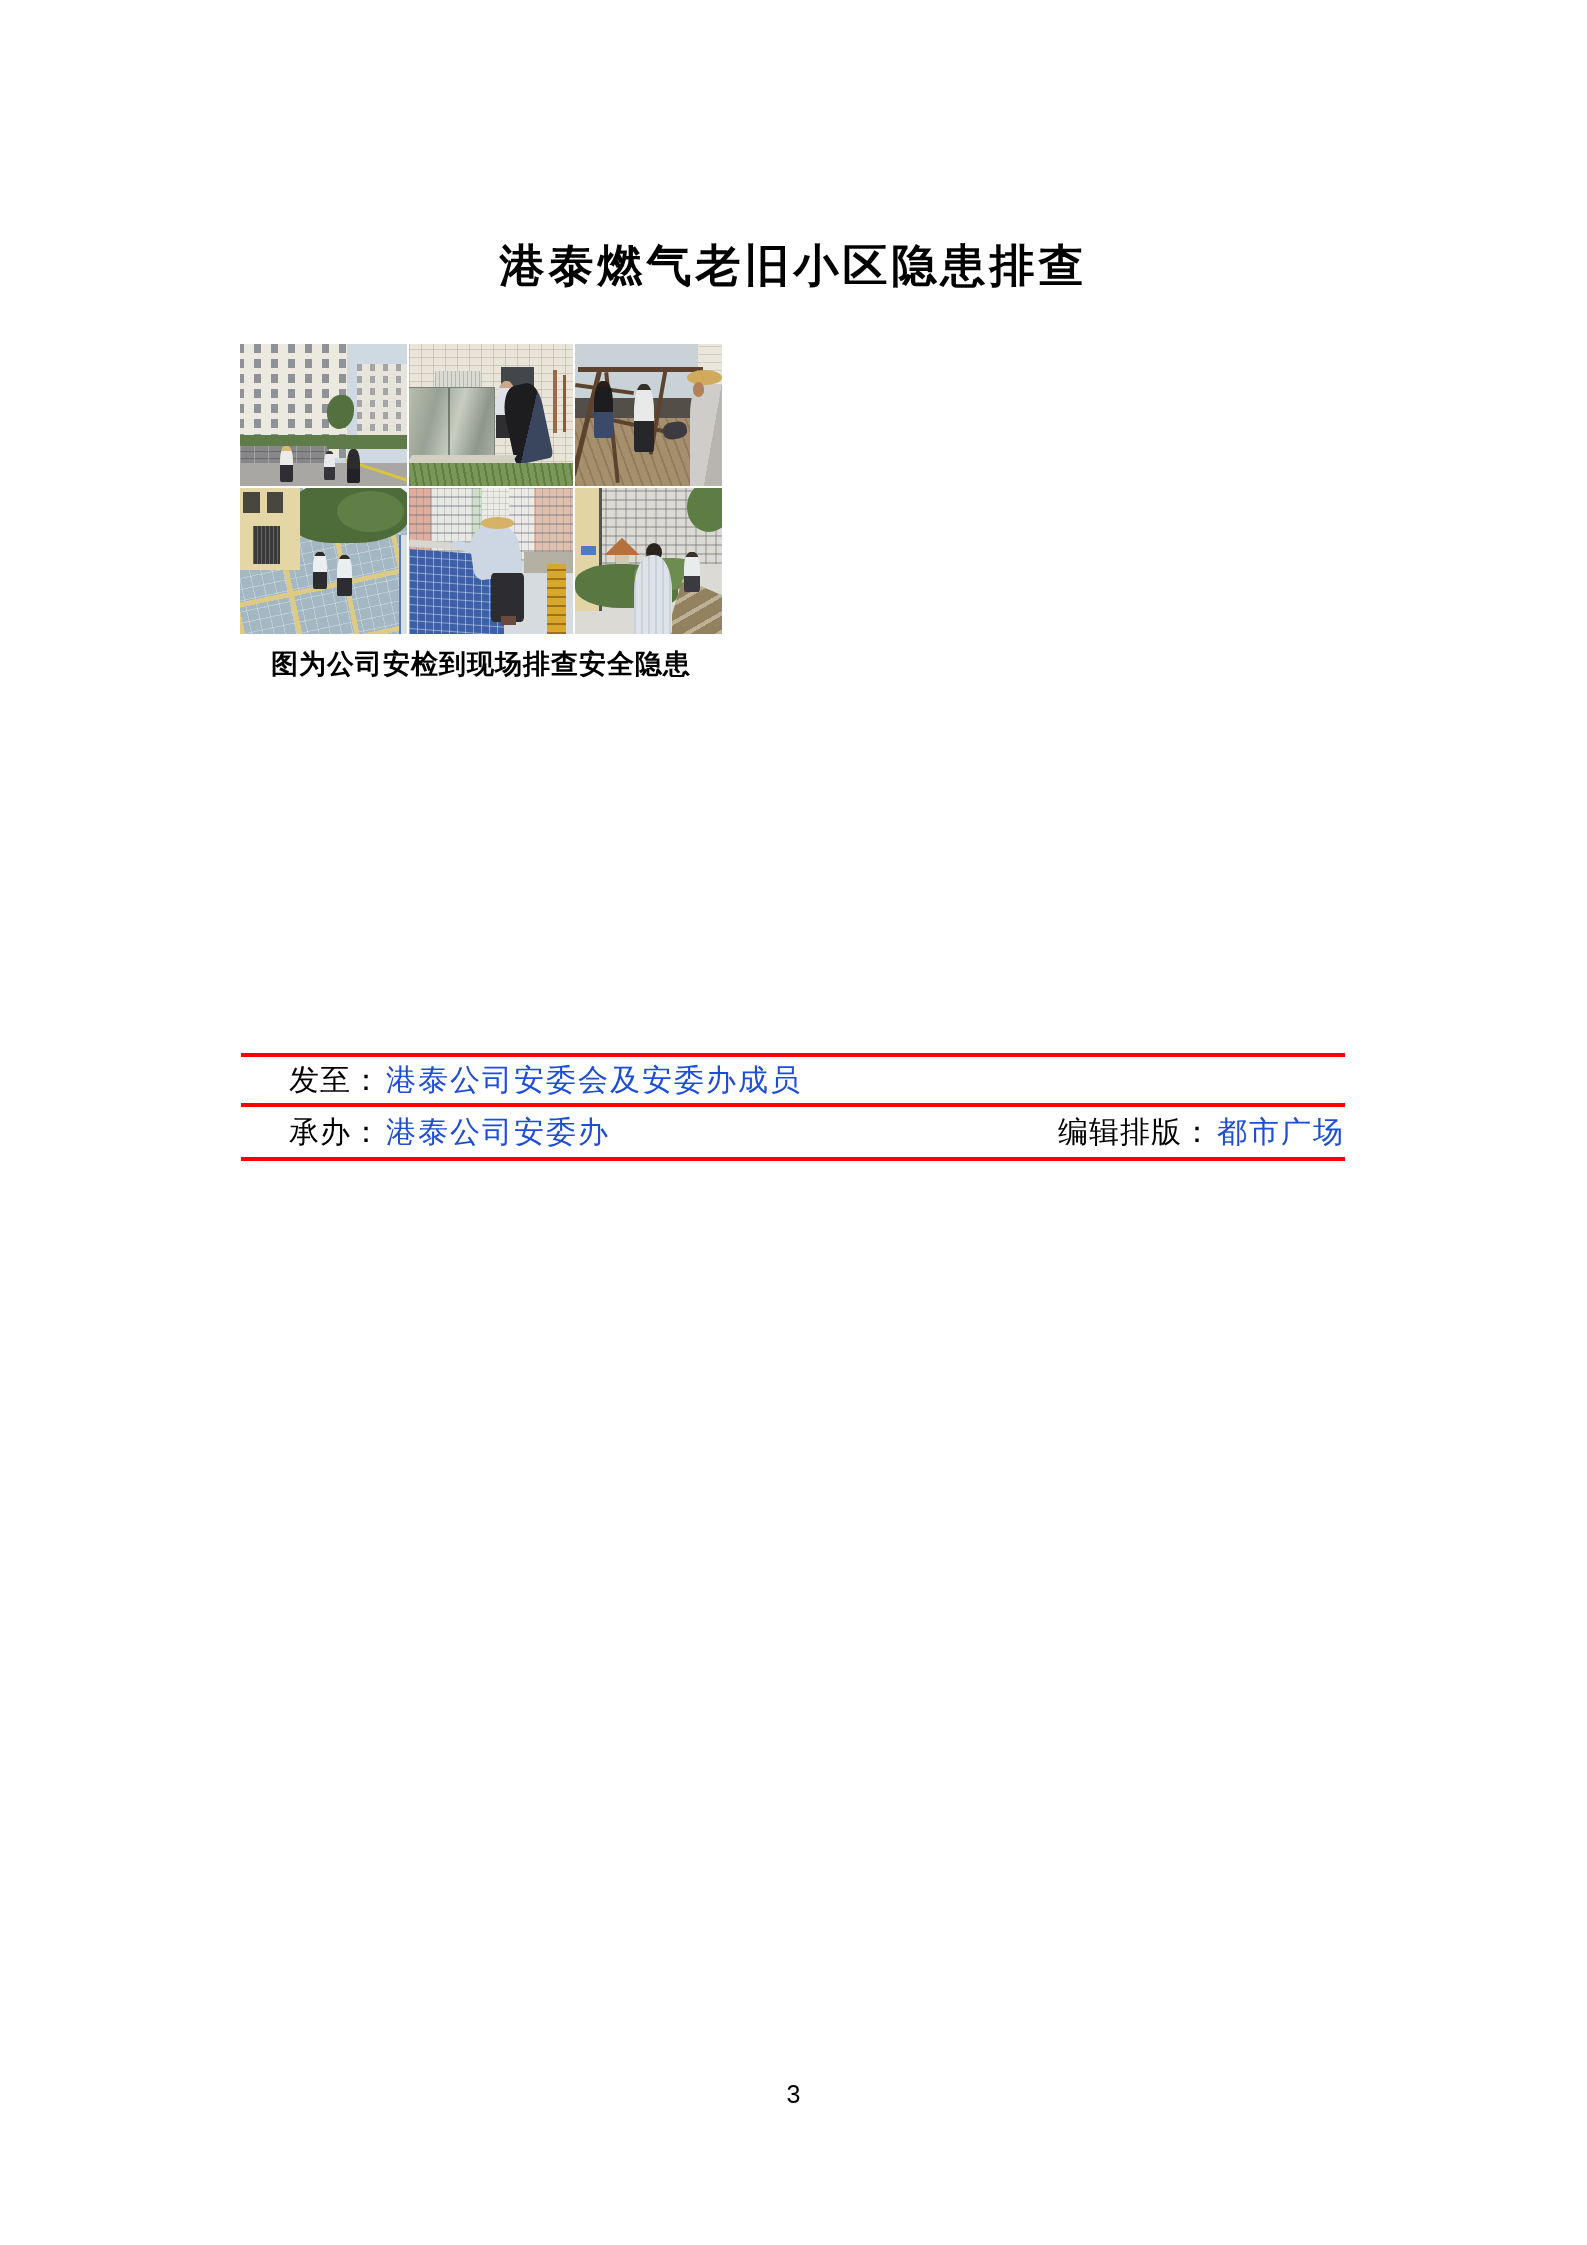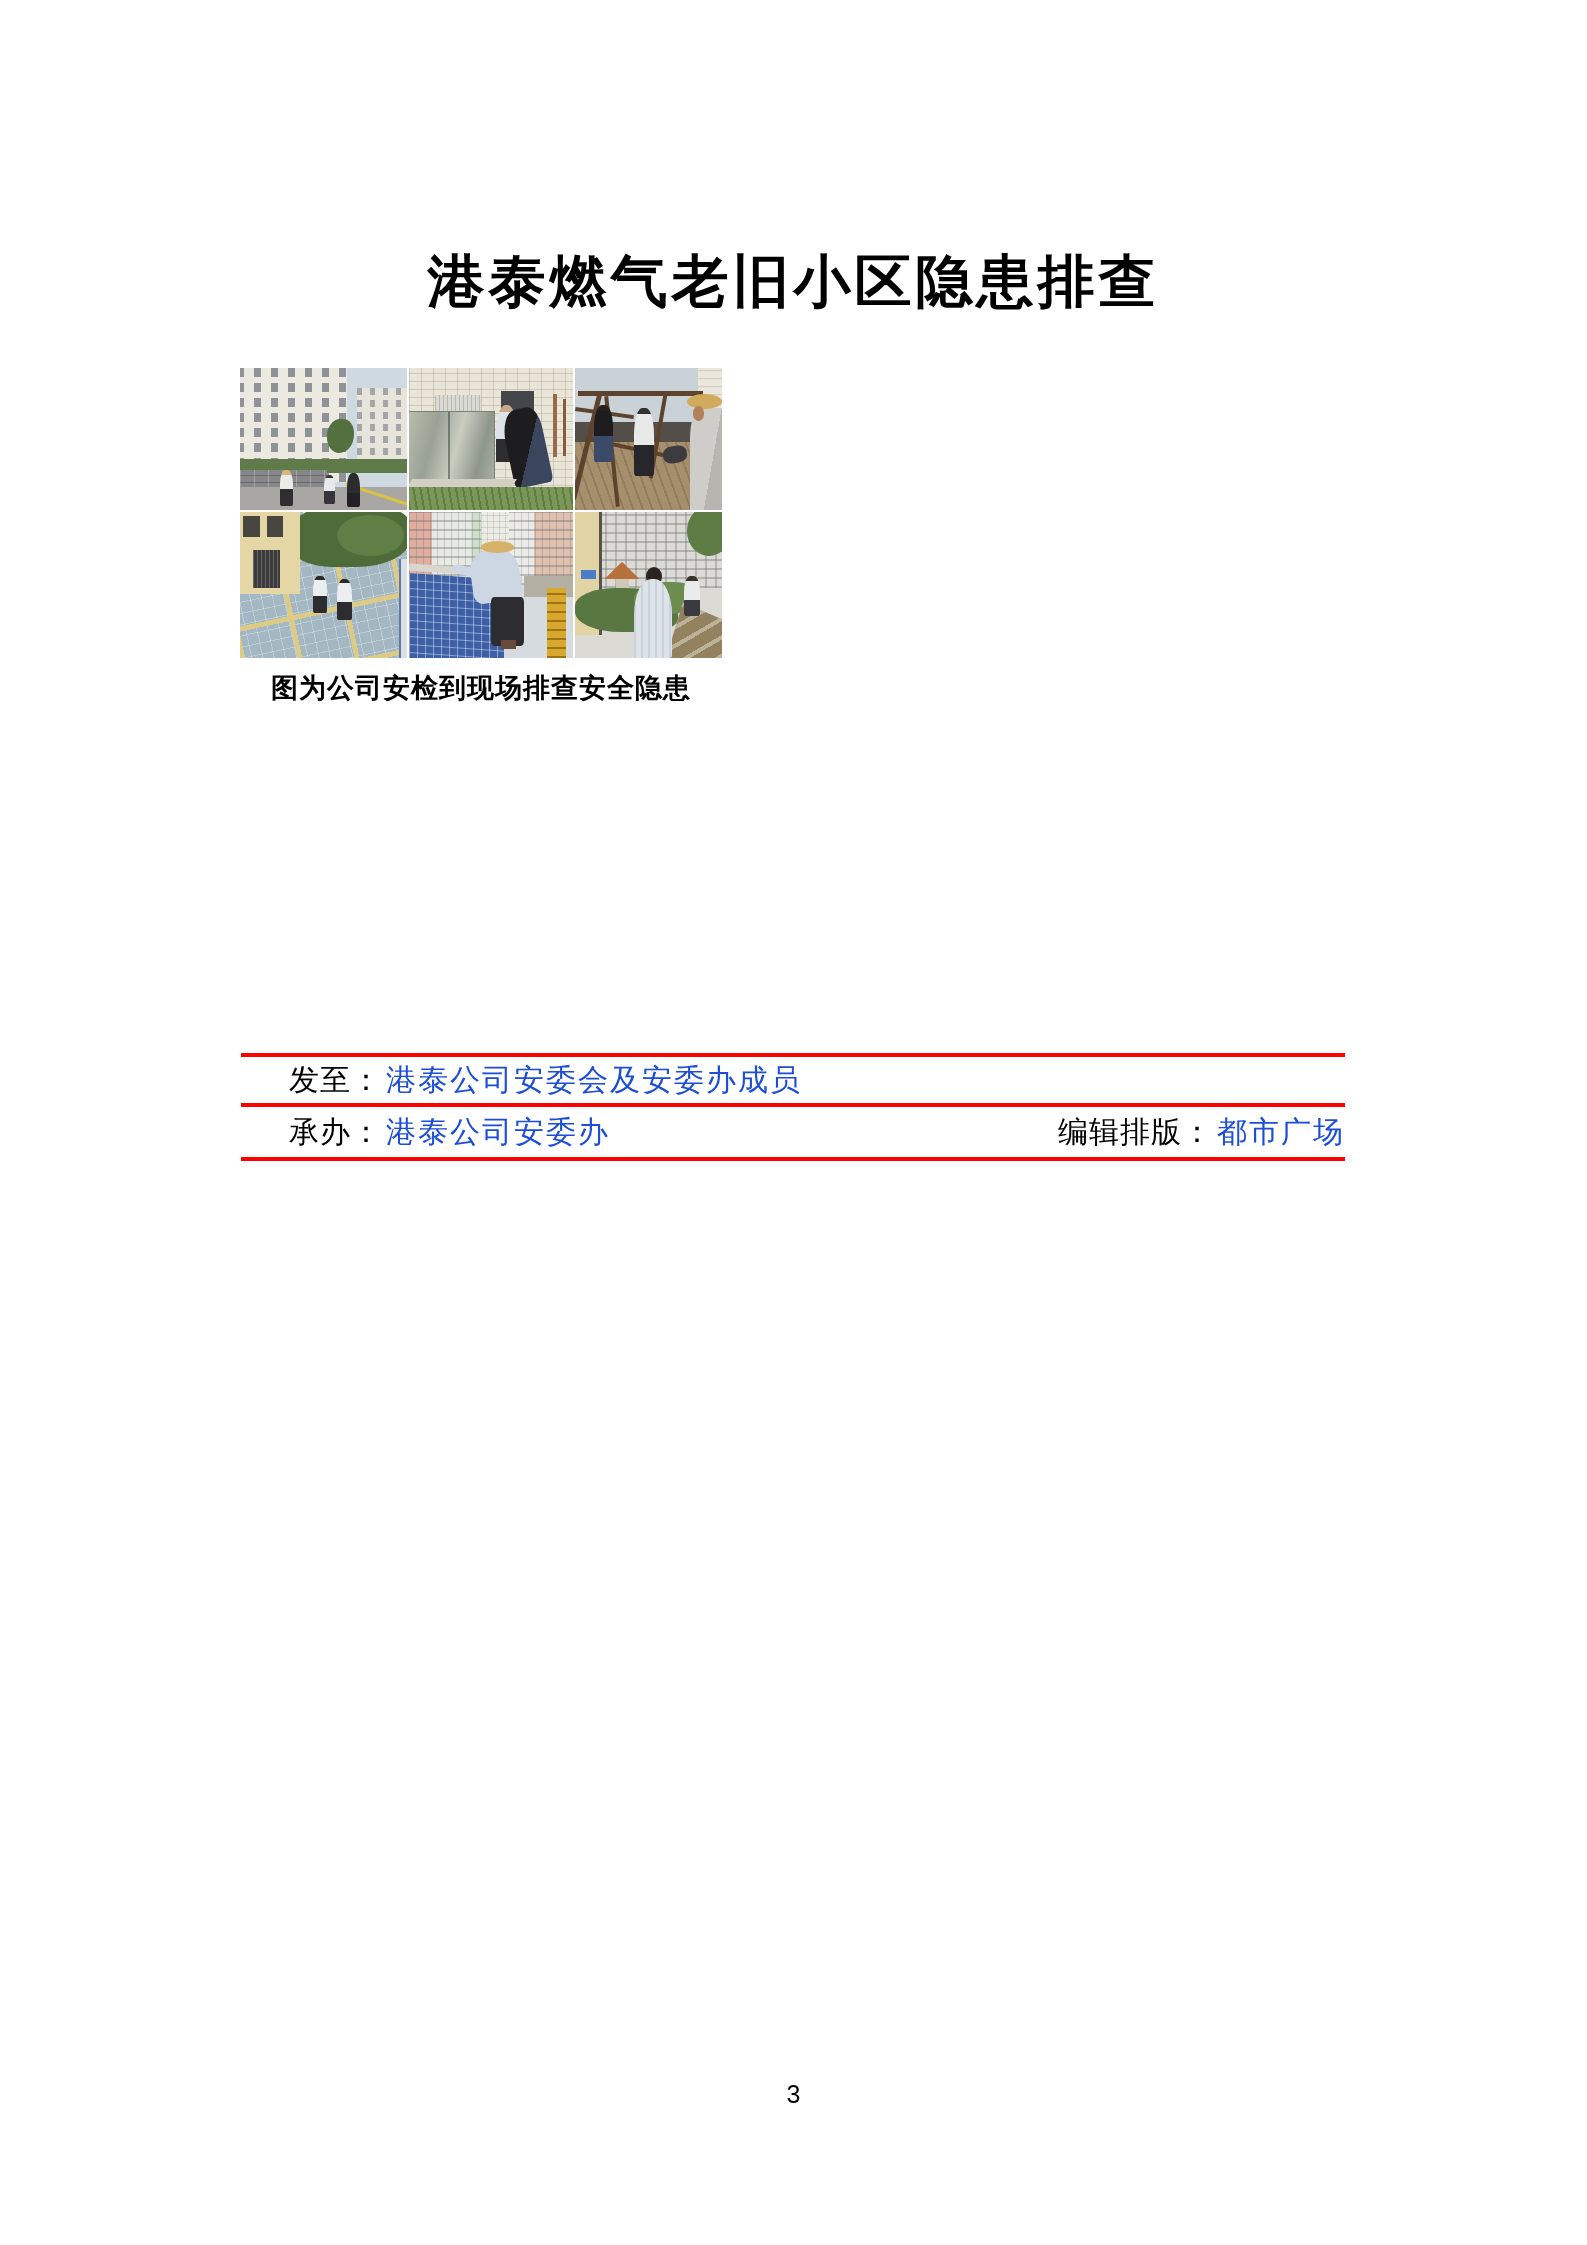--- a/index.html
+++ b/index.html
@@ -1,24 +1,24 @@
 <!DOCTYPE html>
 <html><head>
 <meta charset="utf-8">
 <style>
   html,body{margin:0;padding:0;background:#fff;}
   .page{position:relative;width:1587px;height:2245px;background:#ffffff;overflow:hidden;
         font-family:"DejaVu Serif",serif;color:#000;}
 
   
   .doc-title{position:absolute;top:206px;left:0;width:100%;text-align:center;
-             font-weight:bold;font-size:57px;letter-spacing:4px;}
-
-  
-  .figure{position:absolute;left:240px;top:368px;width:482px;}
+             font-weight:bold;font-size:45px;letter-spacing:4px;}
+
+  
+  .figure{position:absolute;left:240px;top:344px;width:482px;}
   .collage{display:grid;grid-template-columns:167px 164px 147px;grid-template-rows:142px 146px;gap:2px;}
   .ph{position:relative;overflow:hidden;}
   .ph div{position:absolute;}
   .caption{margin-top:12px;text-align:center;font-weight:bold;font-size:27px;letter-spacing:1px;}
 
   
   .p1{background:#cfd9e1;}
   .p1 .bm{left:-2%;top:-2%;width:66%;height:82%;background-color:#ece9e1;
     background-image:repeating-linear-gradient(0deg,transparent 0 9px,#ece9e1 9px 15px),
                      repeating-linear-gradient(90deg,rgba(66,74,88,.55) 0 7px,transparent 7px 17px);}

